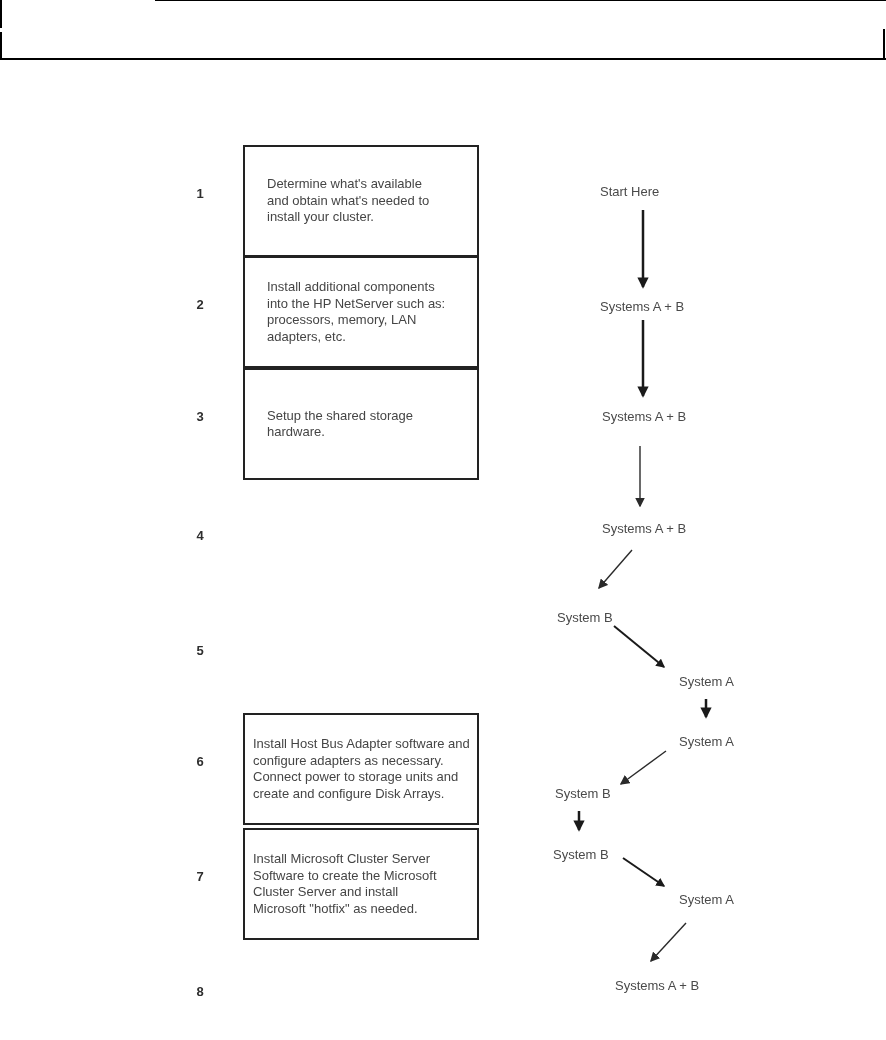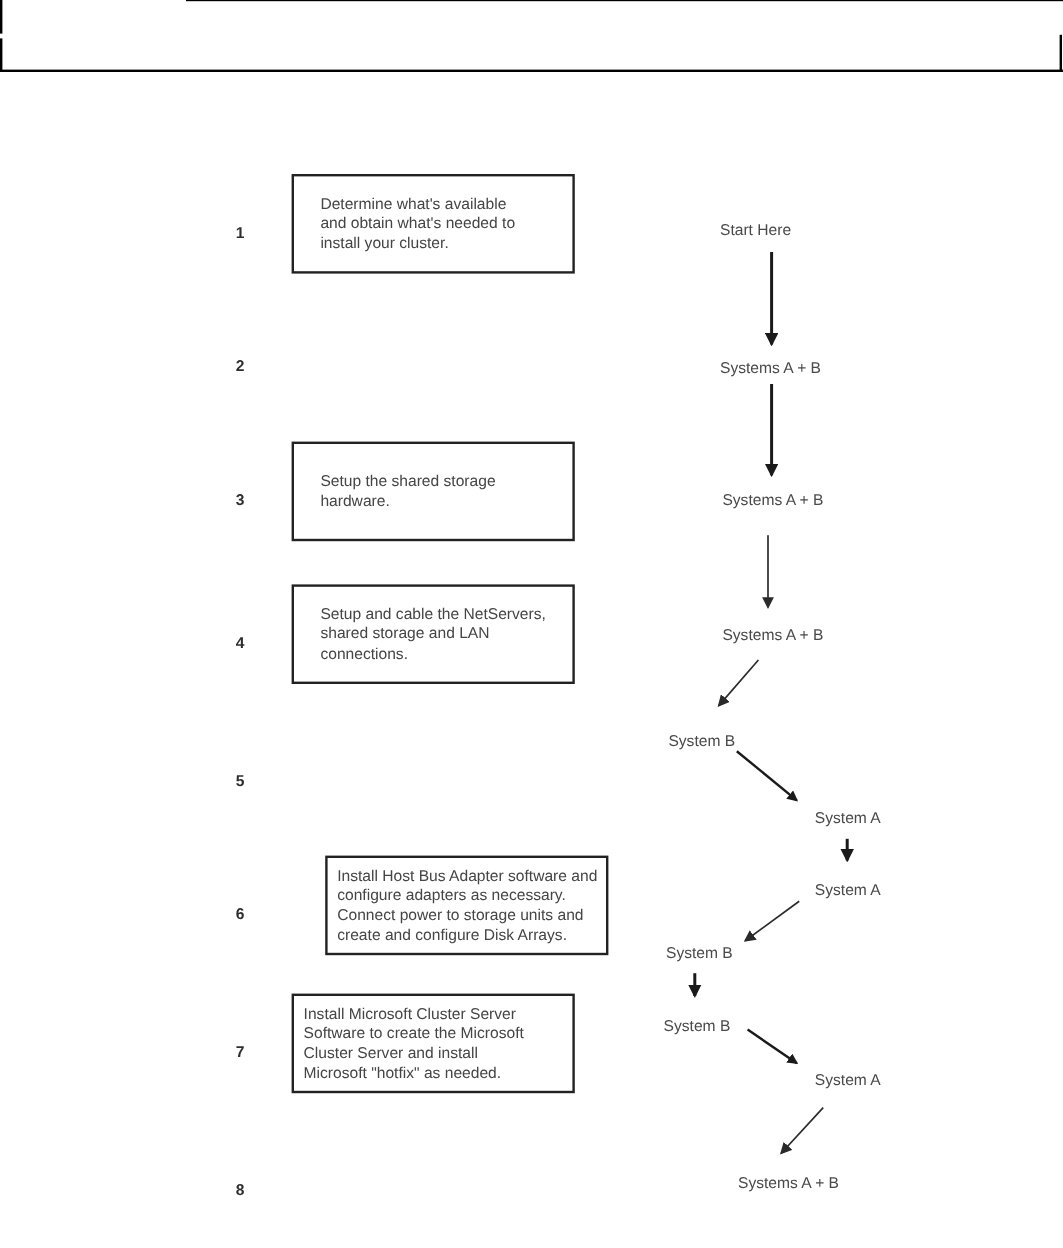--- a/index.html
+++ b/index.html
@@ -16,21 +16,21 @@
   
   .hline, .vline { position: absolute; background: #000; }
 
   
   .step-number {
     position: absolute; left: 185px; width: 30px; height: 97px;
     display: flex; align-items: center; justify-content: center;
     font-size: 13px; font-weight: bold; color: #2e2e2e;
   }
   .step-box {
-    position: absolute; left: 243px; width: 236px; height: 83px;
+    position: absolute; left: 243px; width: 236px; height: 112px;
     border: 2px solid #222222;
     display: flex; align-items: center;
     background: #ffffff;
   }
   .step-text {
     font-size: 13px; line-height: 16.5px; color: #454545;
     white-space: pre-line;
     padding-left: 22px; padding-right: 6px;
   }
   .step-box.tight .step-text { padding-left: 8px; padding-right: 4px; }
@@ -59,30 +59,31 @@
   <div class="step-number" style="top:602px;">5</div>
   <div class="step-number" style="top:713px;">6</div>
   <div class="step-number" style="top:828px;">7</div>
   <div class="step-number" style="top:943px;">8</div>
 
   <div class="step-box" style="top:145px;">
     <div class="step-text">Determine what's available
 and obtain what's needed to
 install your cluster.</div>
   </div>
+  <div class="step-box" style="top:256px;">
+    <div class="step-text">Install additional components
+into the HP NetServer such as:
+processors, memory, LAN
+adapters, etc.</div>
+  </div>
   <div class="step-box" style="top:368px;">
     <div class="step-text">Setup the shared storage
 hardware.</div>
   </div>
-  <div class="step-box" style="top:487px;">
-    <div class="step-text">Setup and cable the NetServers,
-shared storage and LAN
-connections.</div>
-  </div>
-  <div class="step-box tight" style="top:713px;margin-left:28px;">
+  <div class="step-box tight" style="top:713px;">
     <div class="step-text">Install Host Bus Adapter software and
 configure adapters as necessary.
 Connect power to storage units and
 create and configure Disk Arrays.</div>
   </div>
   <div class="step-box tight" style="top:828px;">
     <div class="step-text">Install Microsoft Cluster Server
 Software to create the Microsoft
 Cluster Server and install
 Microsoft "hotfix" as needed.</div>

